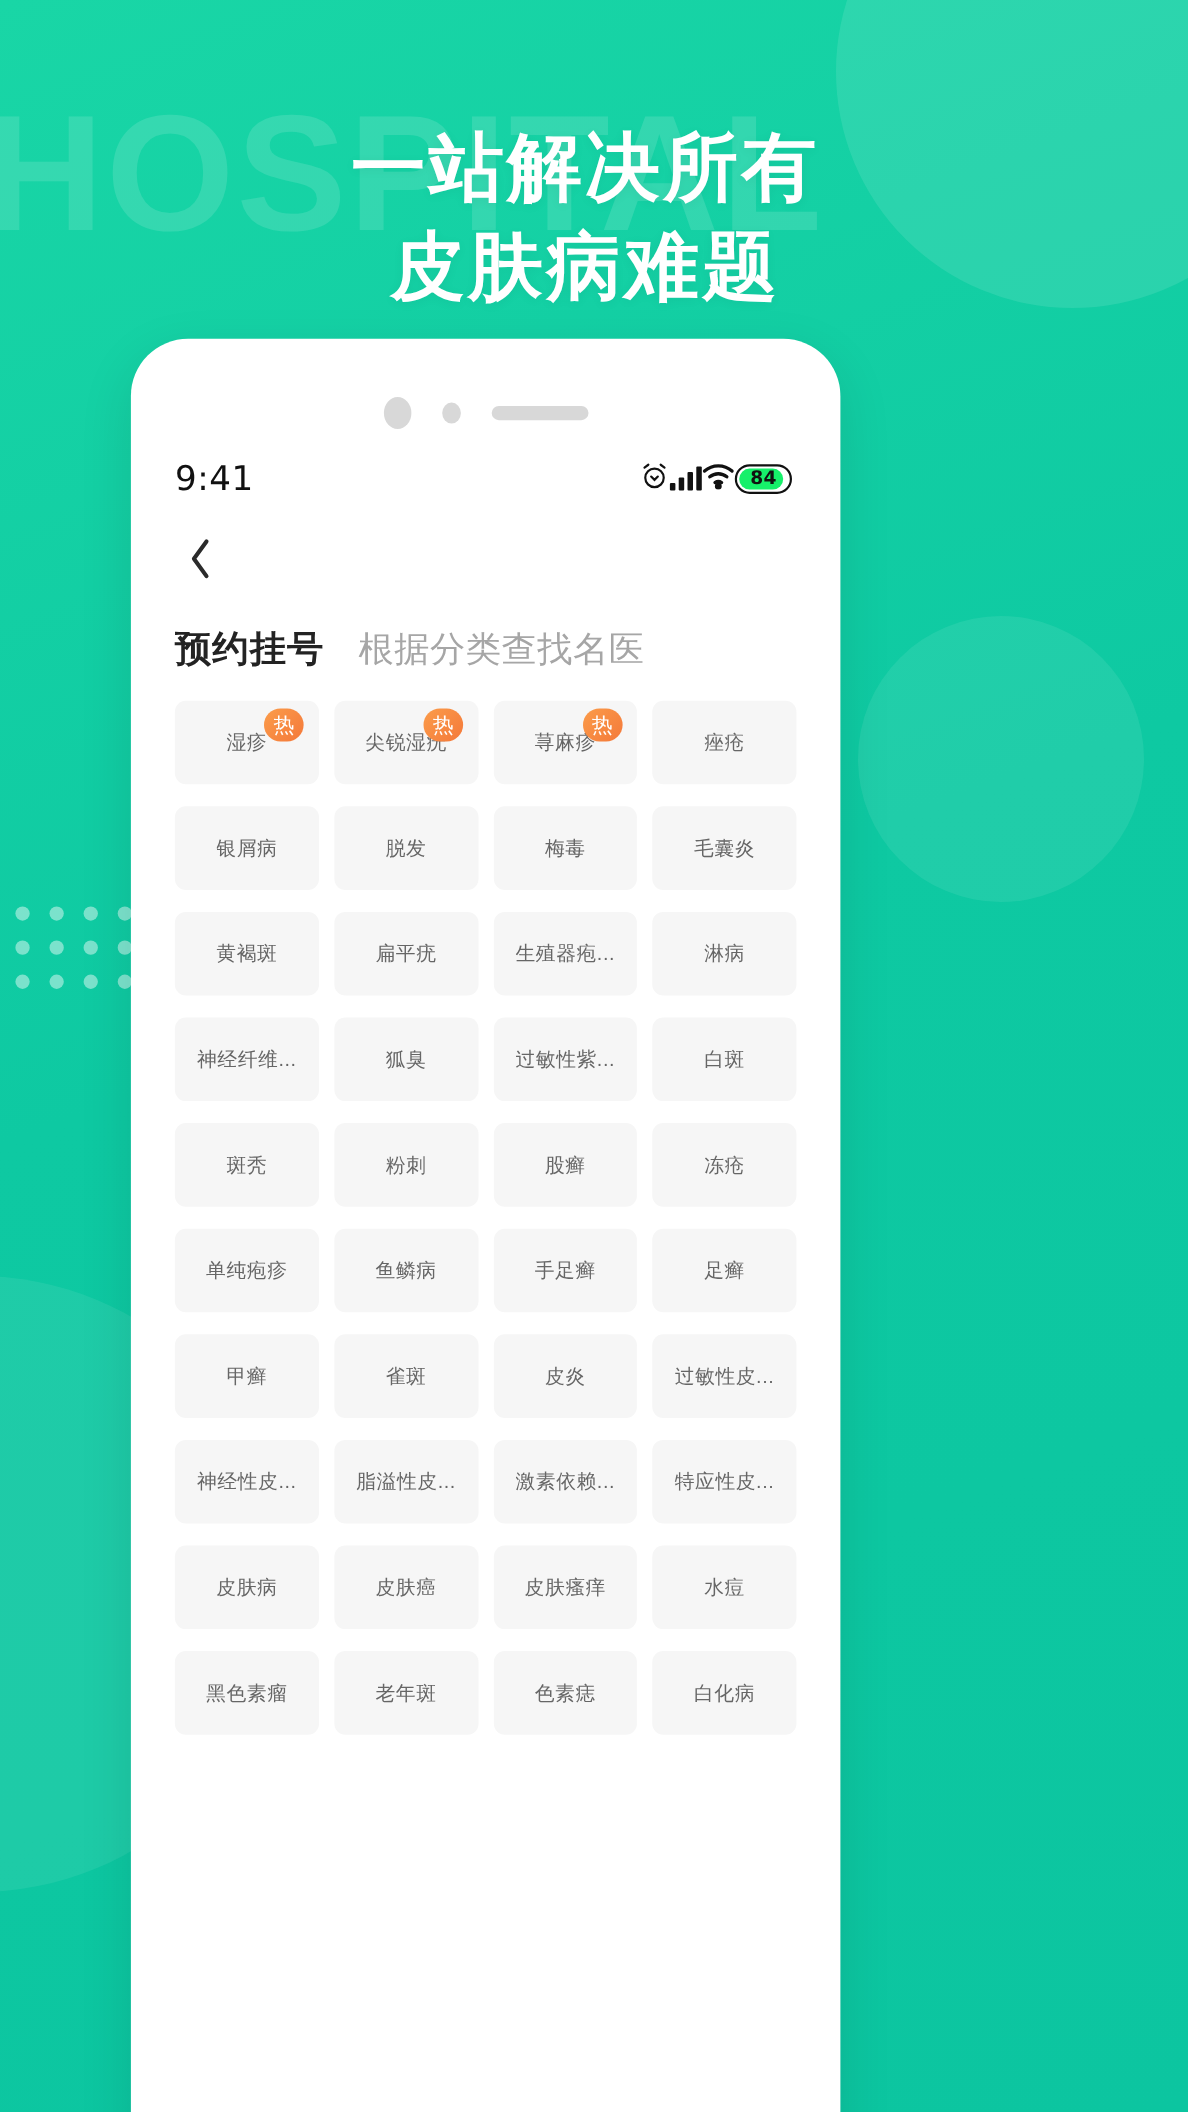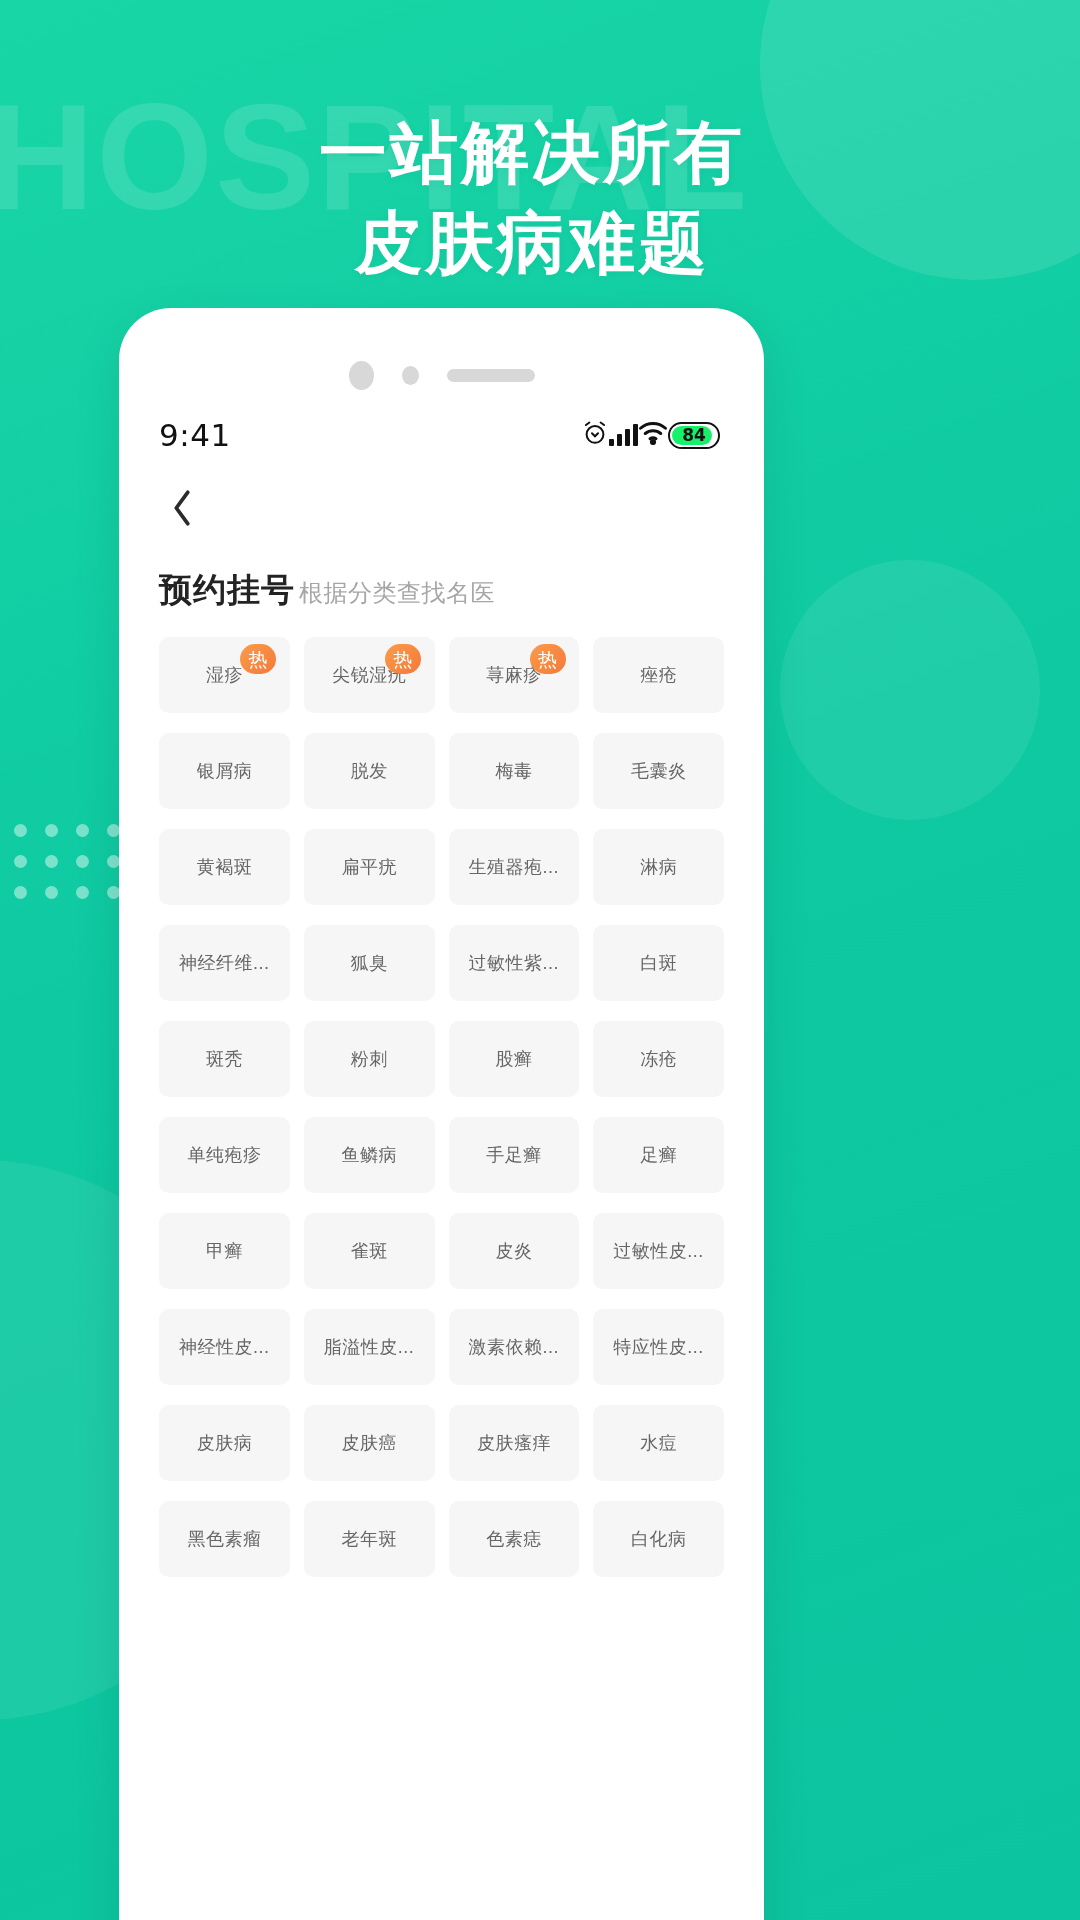--- a/index.html
+++ b/index.html
@@ -136,25 +136,25 @@
 
   
   #nav-bar { height: 76px; display:flex; align-items:center; padding: 0 40px; }
   #back-button {
     width: 46px; height: 46px; display:flex; align-items:center; justify-content:center;
     cursor: pointer;
   }
 
   
   #section-header {
-    display: flex; align-items: baseline; gap: 4px;
+    display: flex; align-items: baseline; gap: 31px;
     padding: 22px 40px 10px 40px;
   }
   #section-title { font-size: 33px; font-weight: bold; color: #232323; letter-spacing: 1px; }
-  #section-subtitle { font-size: 24px; color: #a6a6a6; letter-spacing: 0.5px; }
+  #section-subtitle { font-size: 32px; color: #a6a6a6; letter-spacing: 0.5px; }
 
   
   #chips-grid {
     padding: 14px 40px 0 40px;
     display: grid;
     grid-template-columns: repeat(4, 1fr);
     gap: 20px 14px;
   }
   .chip {
     position: relative;

